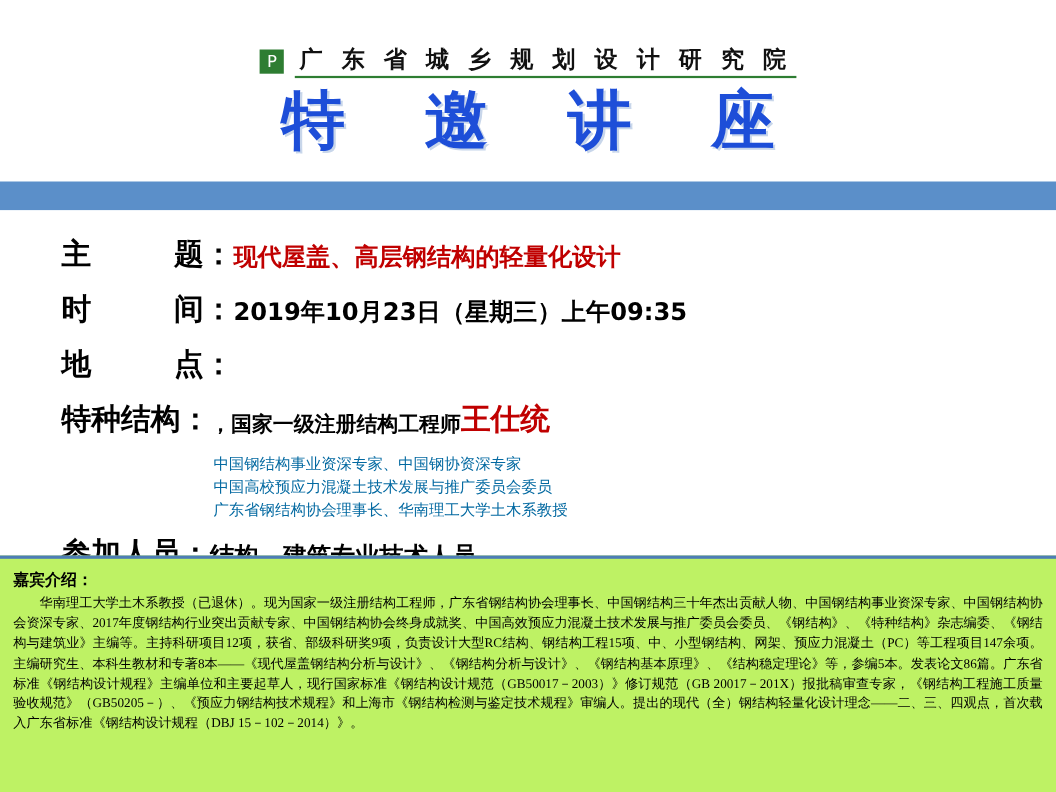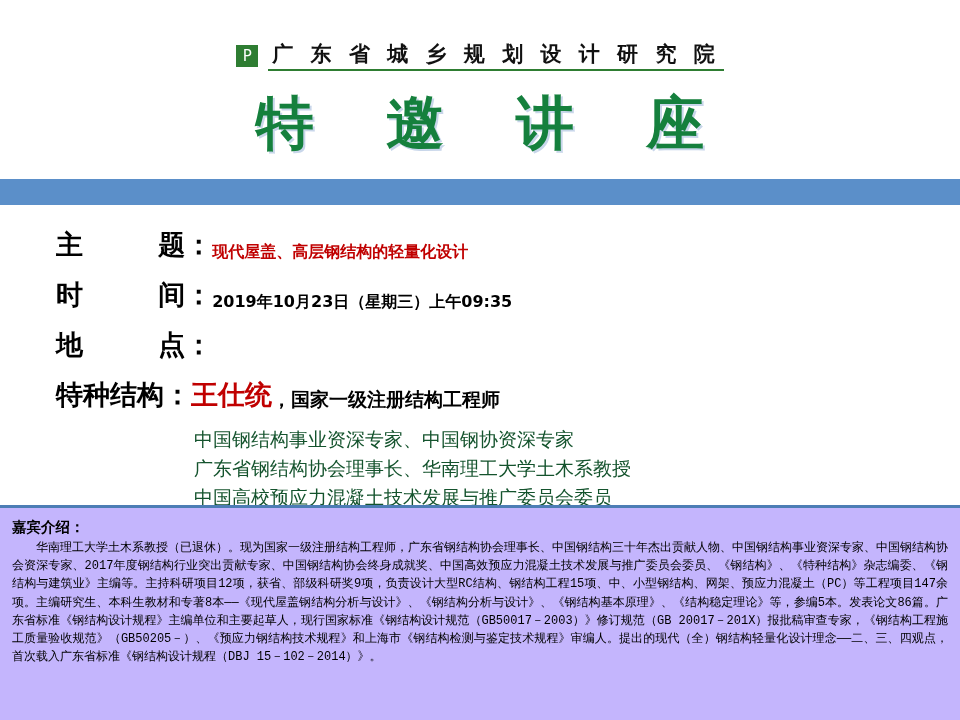--- a/index.html
+++ b/index.html
@@ -46,24 +46,23 @@
     letter-spacing: 5px;
     border-bottom: 2px solid #2e7d32;
     padding: 0 4px 1px 4px;
     font-family: "DejaVu Sans", sans-serif;
   }
 
   .main-title {
     text-align: center;
     font-size: 58px;
     font-weight: bold;
-    color: #15803d;
+    color: #1d4ed8;
     letter-spacing: 26px;
     text-indent: 26px;
-    margin-top: 14px;
     font-family: "DejaVu Sans", sans-serif;
     text-shadow: 2px 2px 0 #c8d6ea;
   }
 
   .blue-bar {
     margin-top: 16px;
     height: 26px;
     background: #5b8fc9;
     width: 100%;
   }
@@ -78,59 +77,59 @@
     align-items: flex-end;
     margin-bottom: 14px;
   }
   .label {
     font-size: 27px;
     font-weight: bold;
     color: #000000;
     white-space: pre;
   }
   .value {
-    font-size: 16px;
+    font-size: 22px;
     font-weight: bold;
     color: #000000;
   }
   .value.red {
     color: #c00000;
   }
   .value.speaker-name {
     color: #c00000;
     font-size: 27px;
   }
   .value.speaker-title {
     color: #000000;
     font-size: 19px;
     font-weight: bold;
   }
   .sub-line {
-    font-size: 19px;
-    color: #14532d;
+    font-size: 14px;
+    color: #0369a1;
     margin: 3px 0 3px 138px;
     font-weight: normal;
     font-family: Liberation Sans, sans-serif;
   }
   .info-row.attendee {
     margin-top: 12px;
   }
 
   
   .bio {
     position: absolute;
     left: 0;
     right: 0;
     bottom: 0;
     top: 505px;
-    background: #c4b5fd;
+    background: #bef264;
     border-top: 3px solid #4d7db5;
     padding: 10px 12px 8px 12px;
     box-sizing: border-box;
-    font-family: Liberation Mono, monospace;
+    font-family: Liberation Serif, serif;
   }
   .bio-title {
     font-size: 14.5px;
     font-weight: bold;
     color: #000000;
     margin-bottom: 2px;
   }
   .bio-text {
     font-size: 12px;
     line-height: 1.52;
@@ -164,27 +163,27 @@
       <span class="label">时        间：</span>
       <span class="value">2019年10月23日（星期三）上午09:35</span>
     </div>
 
     <div class="info-row">
       <span class="label">地        点：</span>
     </div>
 
     <div class="info-row">
       <span class="label">特种结构：</span>
+      <span class="value speaker-title">，国家一级注册结构工程师</span>
       <span class="value speaker-name">王仕统</span>
-      <span class="value speaker-title">，国家一级注册结构工程师</span>
     </div>
 
     <div class="sub-line">中国钢结构事业资深专家、中国钢协资深专家</div>
+    <div class="sub-line">中国高校预应力混凝土技术发展与推广委员会委员</div>
     <div class="sub-line">广东省钢结构协会理事长、华南理工大学土木系教授</div>
-    <div class="sub-line">中国高校预应力混凝土技术发展与推广委员会委员</div>
 
     <div class="info-row attendee">
       <span class="label">参加人员：</span>
       <span class="value">结构、建筑专业技术人员</span>
     </div>
 
   </div>
 
   <div class="bio">
     <div class="bio-title">嘉宾介绍：</div>

